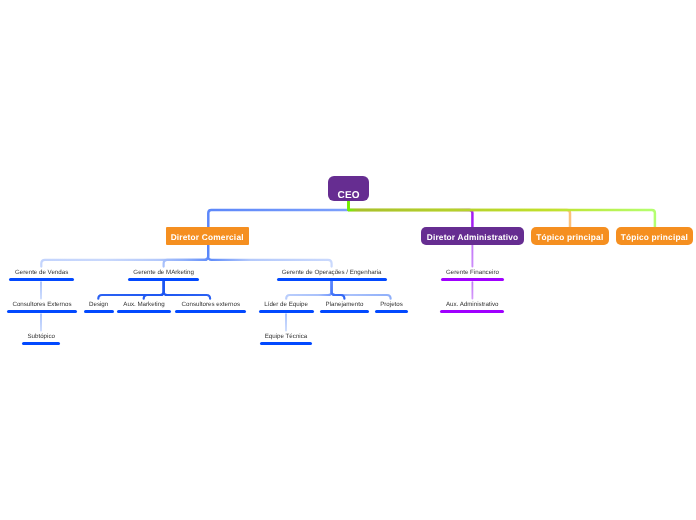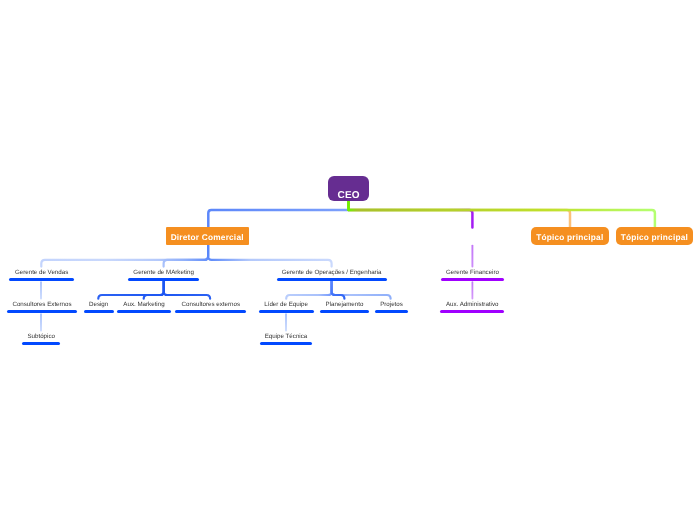--- a/index.html
+++ b/index.html
@@ -133,20 +133,23 @@
       <path d="M286 314.2 L286 330.5" fill="none" stroke="url(#g17)" stroke-width="1.8" stroke-linecap="round" stroke-linejoin="round"></path>
     </svg>
 
   <div class="node pill" id="n-root" style="left: 328.3px; top: 176.3px; width: 40.7px; height: 25.2px; background: rgb(102, 45, 145); font-size: 10px; border-radius: 6px; padding-top: 14px;">
     <span>CEO</span>
   </div>
 
   <div class="node pill" id="n-l1-0" style="left: 165.7px; top: 227.4px; width: 83px; height: 17.5px; background: rgb(245, 143, 32); font-size: 8.3px; border-radius: 1px; padding-top: 1.2px;">
     <span>Diretor Comercial</span>
     </div>
+  <div class="node pill" id="n-l1-1" style="left: 421px; top: 227.4px; width: 103.1px; height: 17.5px; background: rgb(102, 45, 145); font-size: 8.3px; border-radius: 5px; padding-top: 1.2px;">
+    <span>Diretor Administrativo</span>
+    </div>
   <div class="node pill" id="n-l1-2" style="left: 530.6px; top: 227.4px; width: 78.4px; height: 17.5px; background: rgb(245, 143, 32); font-size: 8.3px; border-radius: 5px; padding-top: 1.2px;">
     <span>Tópico principal</span>
     </div>
   <div class="node pill" id="n-l1-3" style="left: 615.6px; top: 227.4px; width: 77.5px; height: 17.5px; background: rgb(245, 143, 32); font-size: 8.3px; border-radius: 5px; padding-top: 1.2px;">
     <span>Tópico principal</span>
     </div>
 
   <div class="node uline" id="n-l2-0" style="left: -58.4px; top: 271.2px; width: 200px; height: 14px;">
     <span class="txt" style="font-size: 6.2px; position: absolute; left: 0px; top: -1.519px; width: 200px; text-align: center; line-height: 6.2px;">Gerente de Vendas</span>
     <span class="bar" style="width: 65.3px; height: 3.2px; background: rgb(2, 73, 255); position: absolute; top: 6.6px; left: 67.35px; border-radius: 1.6px;"></span>

